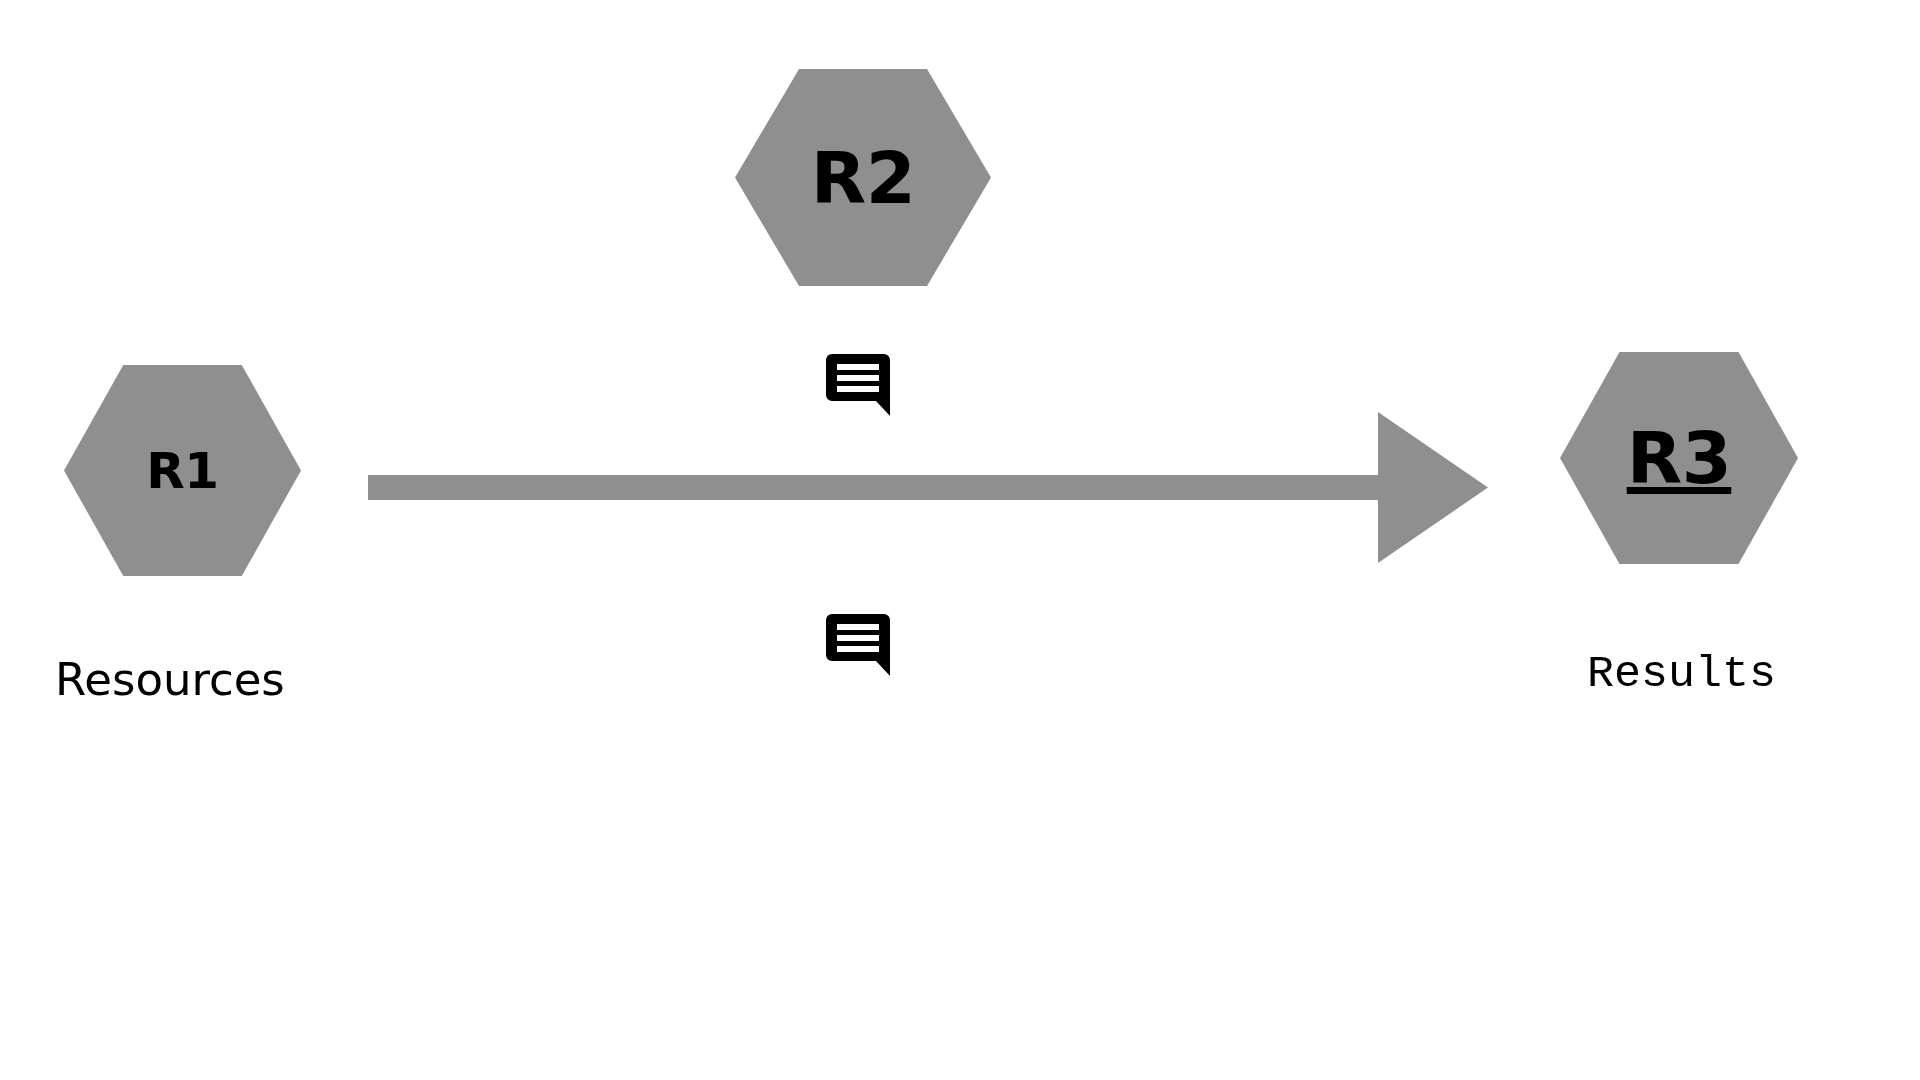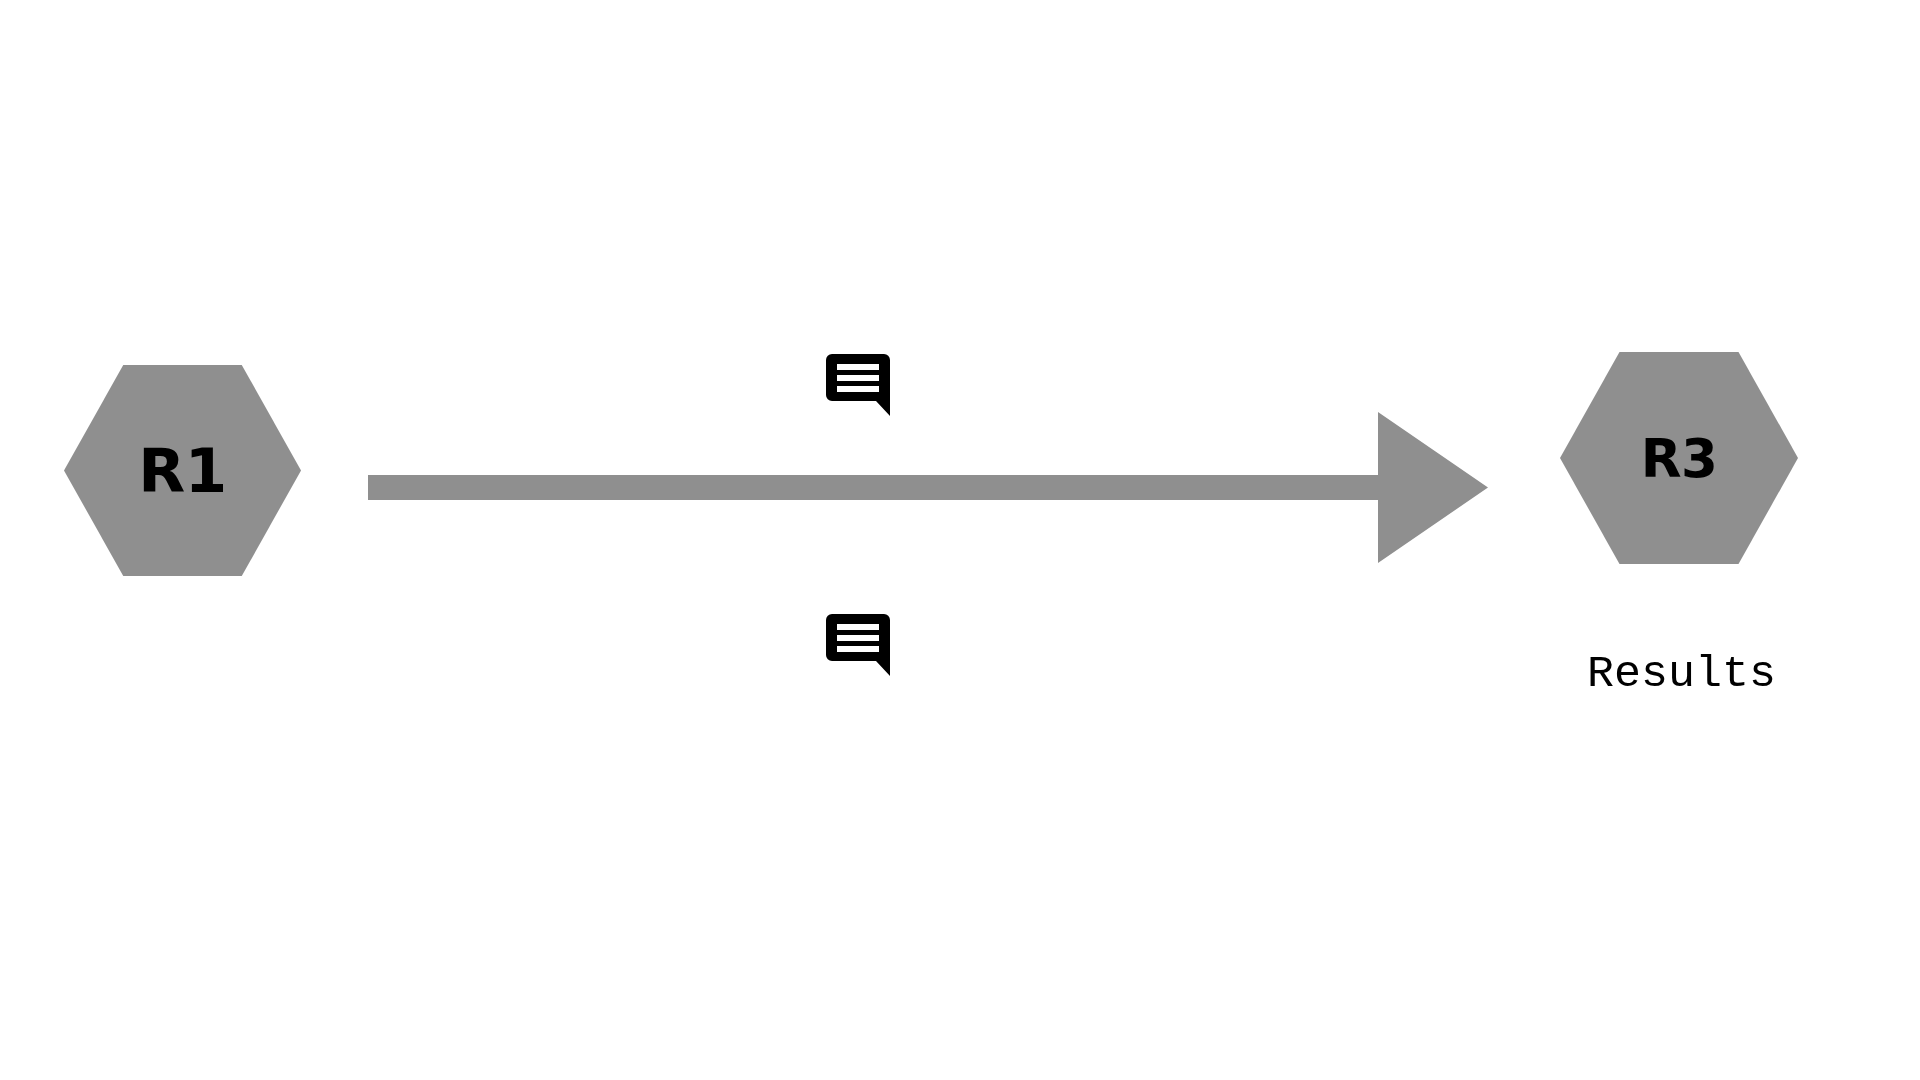--- a/index.html
+++ b/index.html
@@ -52,37 +52,37 @@
     letter-spacing: -0.5px;
     user-select: none;
   }
 
   #node-r1 {
     left: 64px;
     top: 365px;
     width: 237px;
     height: 211px;
   }
-  #node-r1 .hex-label { font-size: 61px; }
+  #node-r1 .hex-label { font-size: 50px; }
 
   #node-r2 {
     left: 735px;
     top: 69px;
     width: 256px;
     height: 217px;
   }
   #node-r2 .hex-label { font-size: 72px; }
 
   #node-r3 {
     left: 1560px;
     top: 352px;
     width: 238px;
     height: 212px;
   }
-  #node-r3 .hex-label { font-size: 53px; }
+  #node-r3 .hex-label { font-size: 72px; text-decoration: underline; }
 
   
   #connector-arrow {
     position: absolute;
     left: 360px;
     top: 405px;
     width: 1140px;
     height: 165px;
   }
 
@@ -130,20 +130,26 @@
 
 <div id="diagram-canvas">
 
   <div class="hex-node" id="node-r1">
     <svg class="hex-shape" viewBox="0 0 237 211" preserveAspectRatio="none">
       <polygon points="59.25,0 177.75,0 237,105.5 177.75,211 59.25,211 0,105.5" fill="#8f8f8f"></polygon>
     </svg>
     <div class="hex-label">R1</div>
   </div>
 
+  <div class="hex-node" id="node-r2">
+    <svg class="hex-shape" viewBox="0 0 256 217" preserveAspectRatio="none">
+      <polygon points="64,0 192,0 256,108.5 192,217 64,217 0,108.5" fill="#8f8f8f"></polygon>
+    </svg>
+    <div class="hex-label">R2</div>
+  </div>
 
   <div class="hex-node" id="node-r3">
     <svg class="hex-shape" viewBox="0 0 238 212" preserveAspectRatio="none">
       <polygon points="59.5,0 178.5,0 238,106 178.5,212 59.5,212 0,106" fill="#8f8f8f"></polygon>
     </svg>
     <div class="hex-label">R3</div>
   </div>
 
   <svg id="connector-arrow" viewBox="0 0 1140 165">
 
@@ -157,17 +163,18 @@
     <rect x="11" y="32" width="42" height="6" fill="#ffffff"></rect>
   </svg>
 
   <svg class="comment-icon" id="comment-icon-bottom" viewBox="0 0 70 62">
     <path d="M6,0 L58,0 A6,6 0 0 1 64,6 L64,46 L64,62 L50,47 L6,47 A6,6 0 0 1 0,41 L0,6 A6,6 0 0 1 6,0 Z" fill="#000000"></path>
     <rect x="11" y="10" width="42" height="6" fill="#ffffff"></rect>
     <rect x="11" y="21" width="42" height="6" fill="#ffffff"></rect>
     <rect x="11" y="32" width="42" height="6" fill="#ffffff"></rect>
   </svg>
 
+  <div class="caption" id="label-resources">Resources</div>
 
   <div class="caption" id="label-results">Results</div>
 
 
 </div>
 
 </body></html>

